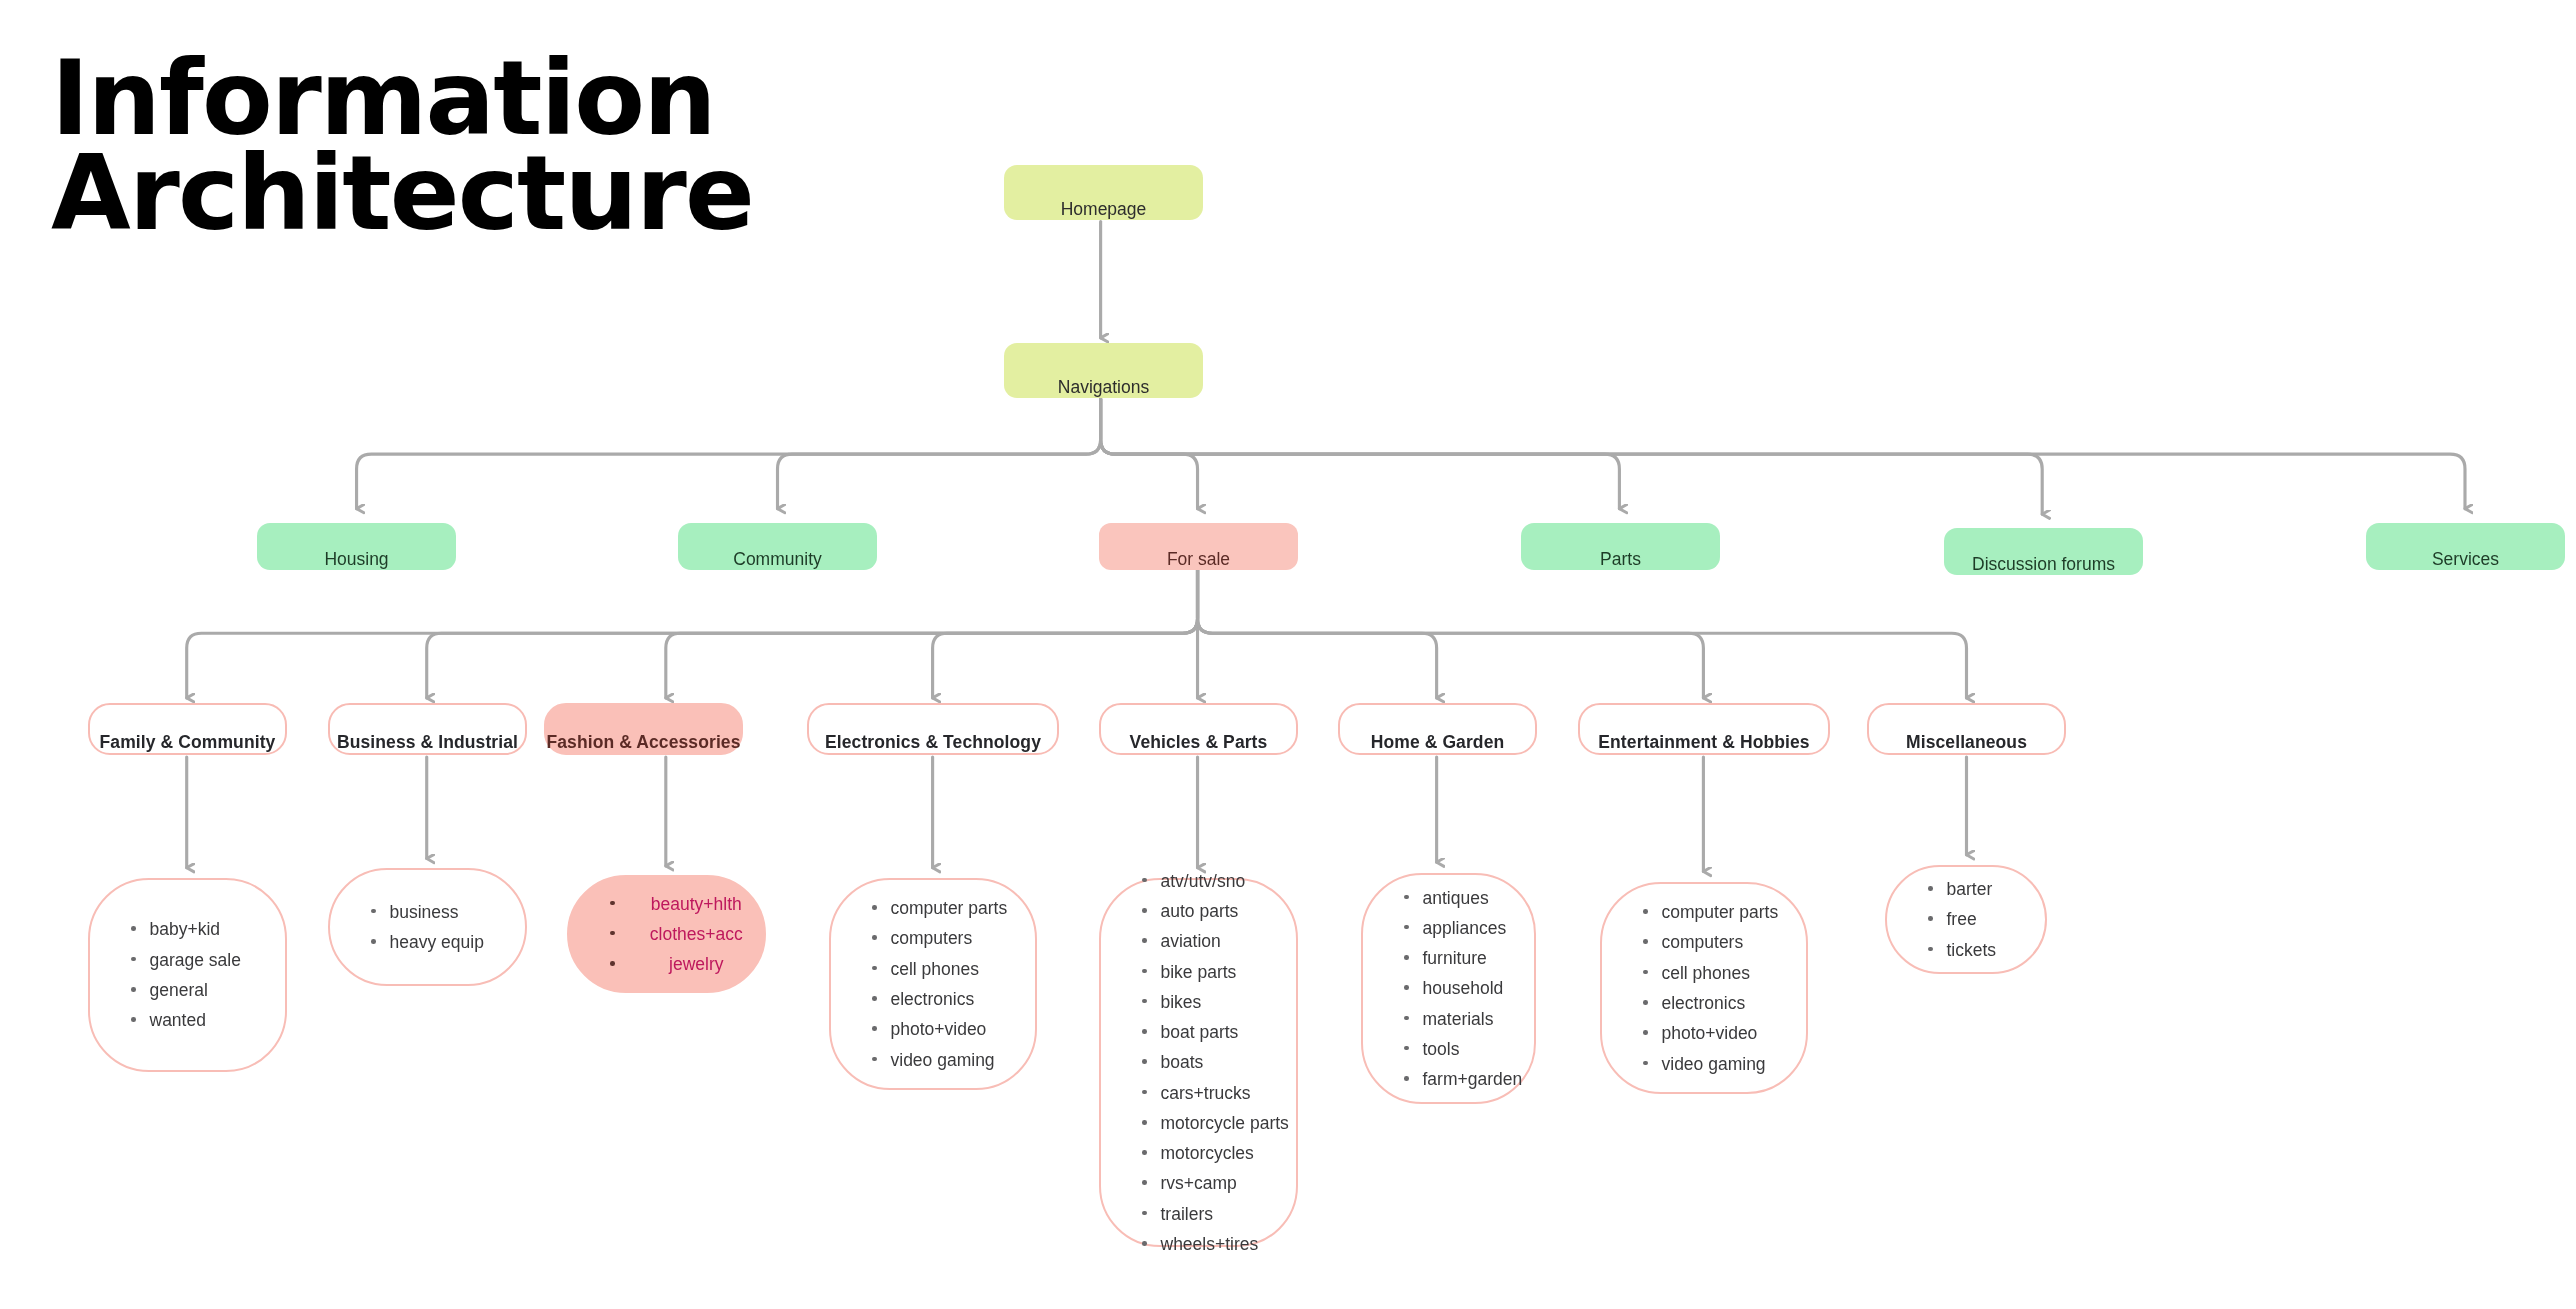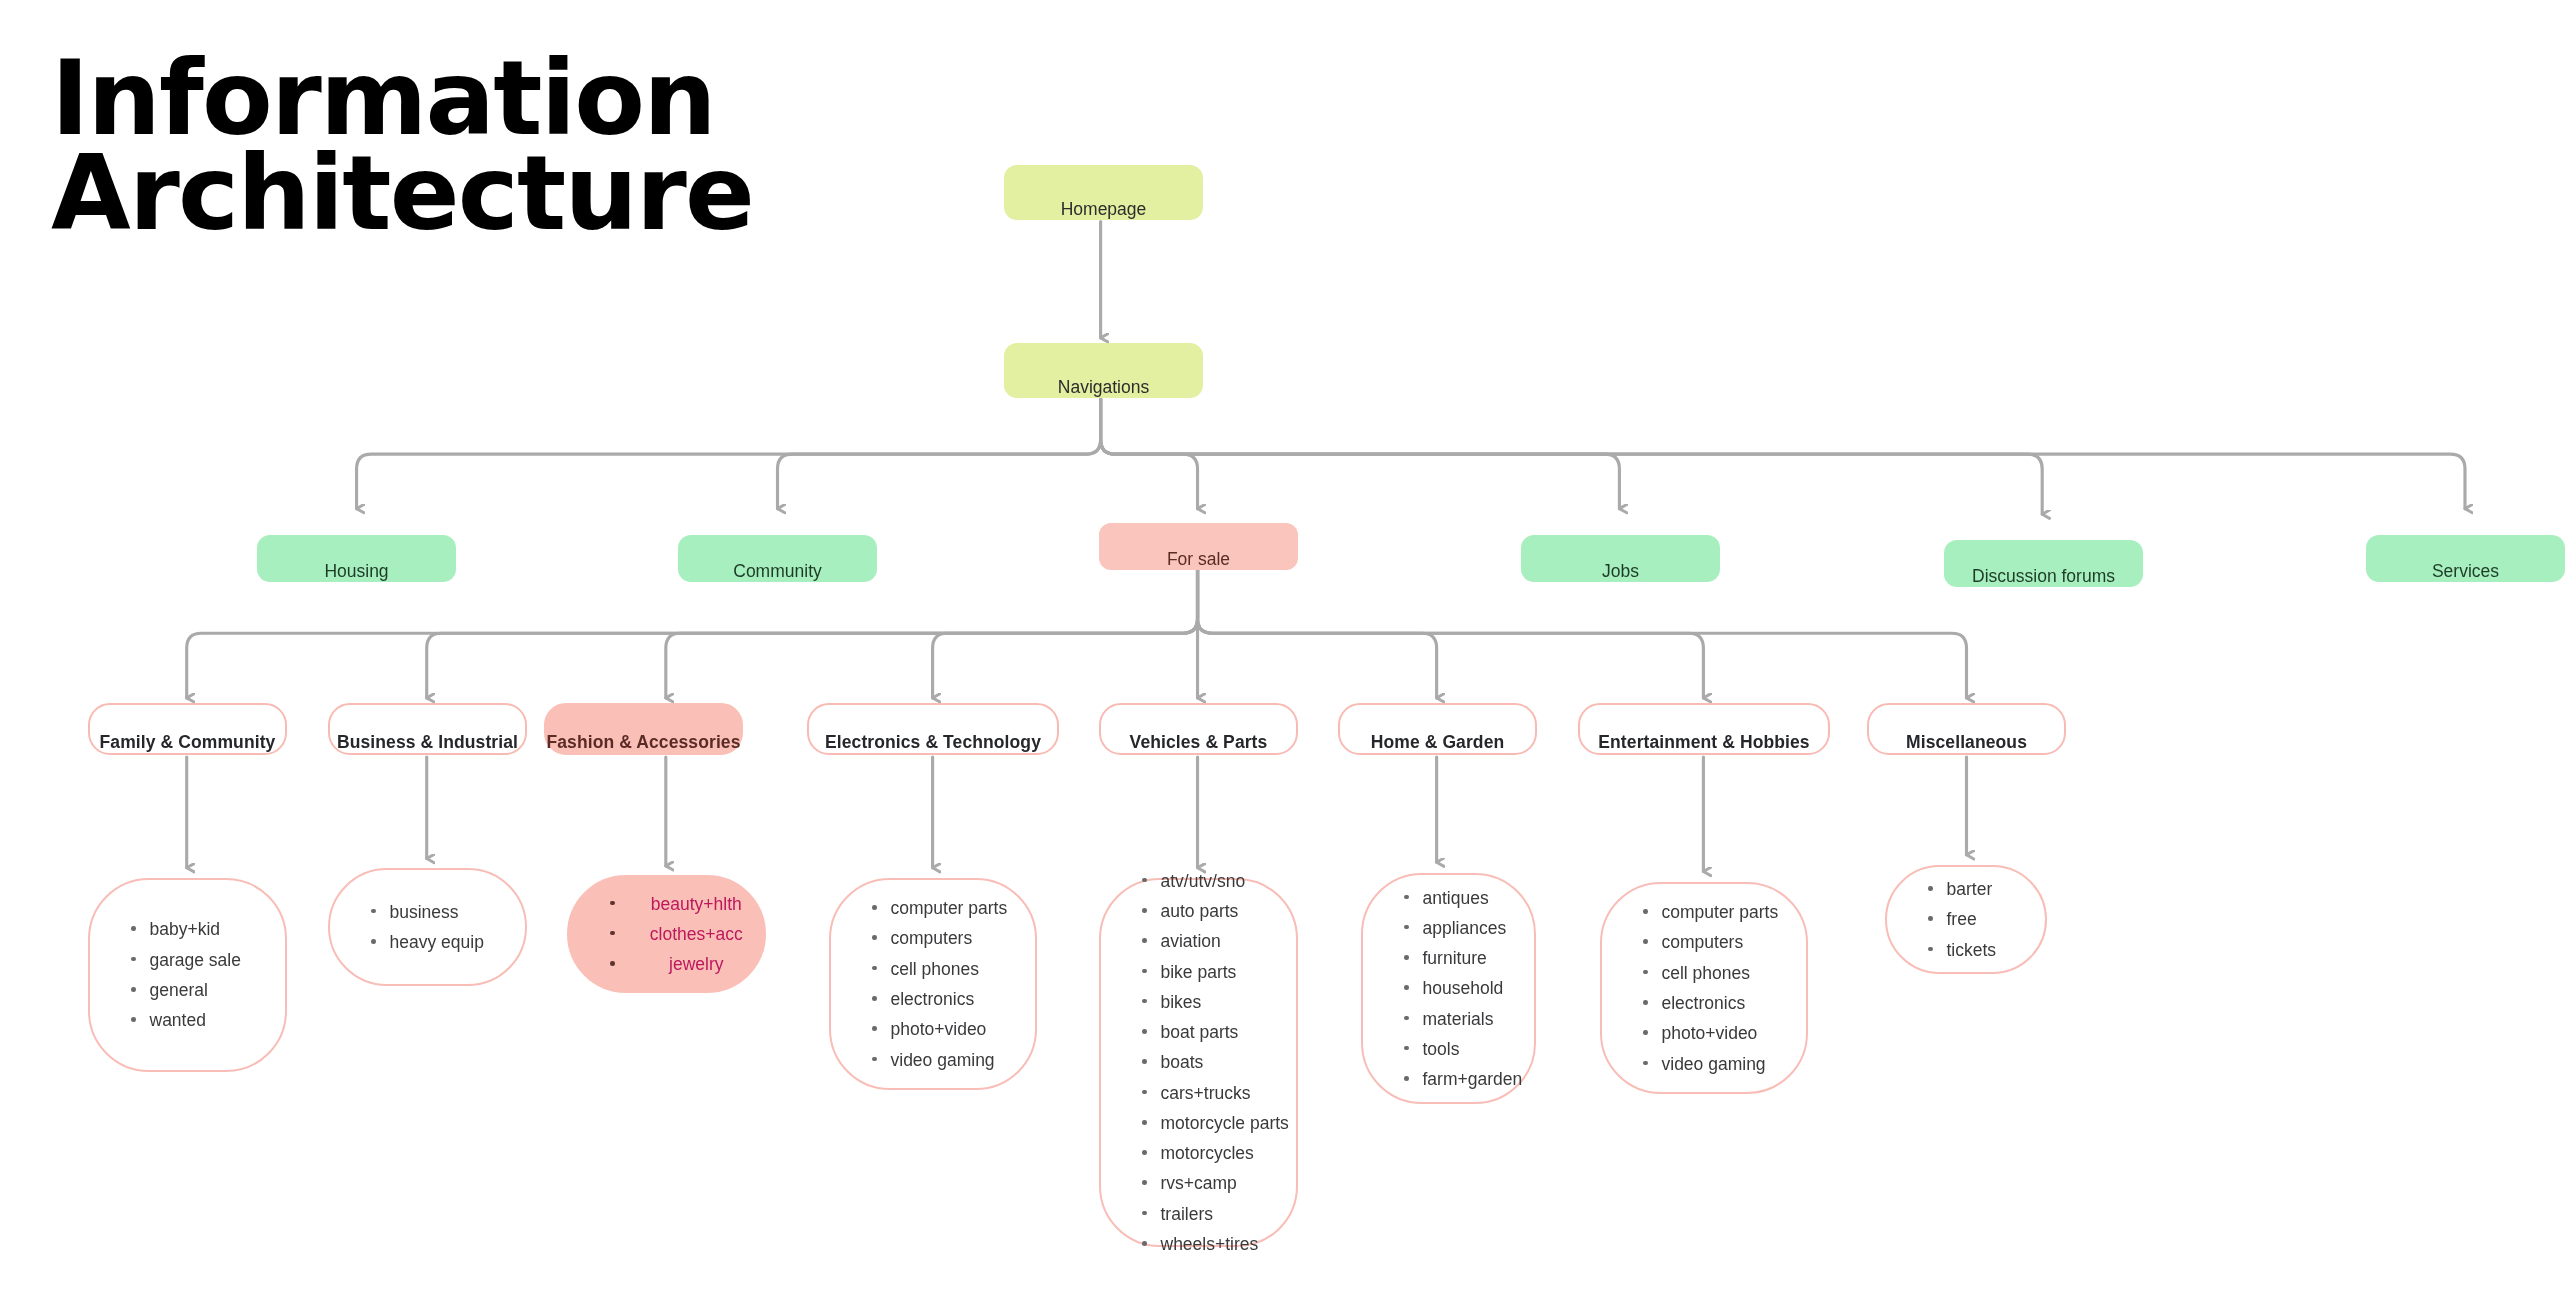--- a/index.html
+++ b/index.html
@@ -64,21 +64,20 @@
     font-weight: 400;
   }
 
   
   .pill-mint {
     background: #a7efbf;
     border-radius: 13px;
     color: #1d3c27;
     font-size: 17.5px;
     font-weight: 400;
-    margin-top: 12px;
   }
 
   
   .pill-salmon {
     background: #fac5bd;
     border-radius: 12px;
     color: #5b2b26;
     font-size: 17.5px;
     font-weight: 400;
   }
@@ -204,21 +203,21 @@
 
   <div class="node pill-mint" style="left:678px; top:523px; width:199px; height:47px;">
     <span>Community</span>
   </div>
 
   <div class="node pill-salmon" style="left:1099px; top:523px; width:199px; height:47px;">
     <span>For sale</span>
   </div>
 
   <div class="node pill-mint" style="left:1521px; top:523px; width:199px; height:47px;">
-    <span>Jobs</span>
+    <span>Parts</span>
   </div>
 
   <div class="node pill-mint" style="left:1944px; top:528px; width:199px; height:47px;">
     <span>Discussion forums</span>
   </div>
 
   <div class="node pill-mint" style="left:2366px; top:523px; width:199px; height:47px;">
     <span>Services</span>
   </div>
 

